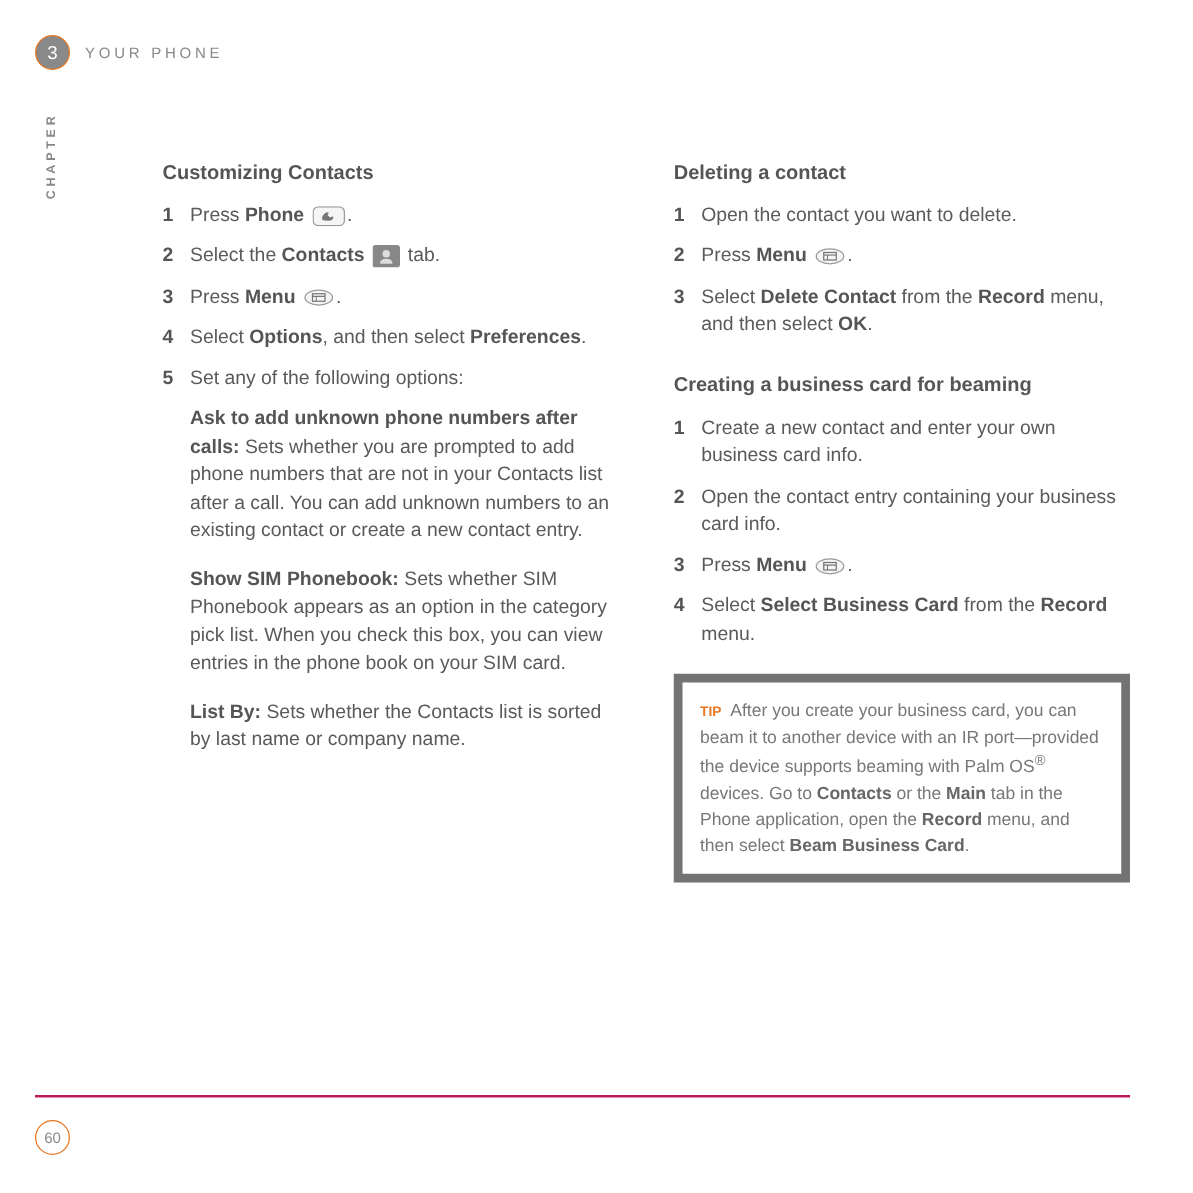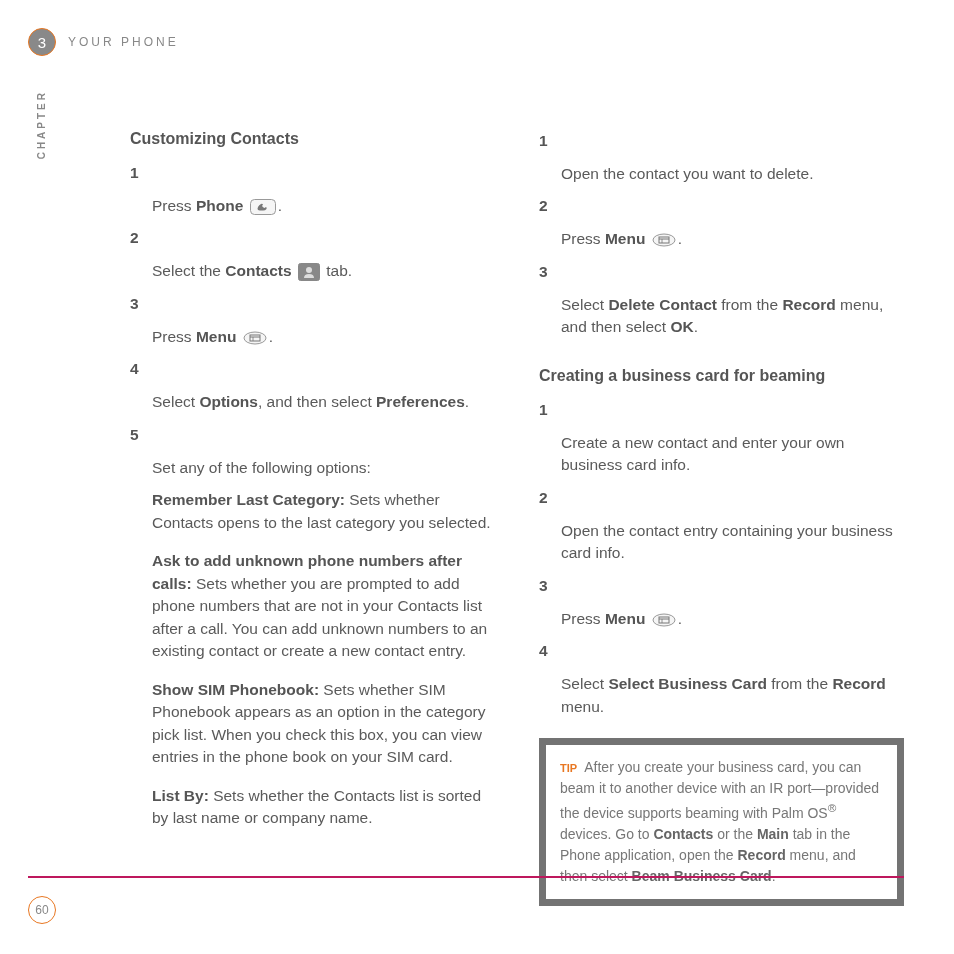--- a/index.html
+++ b/index.html
@@ -70,21 +70,21 @@
       font-size: 15.5px;
       line-height: 1.45;
       color: #5a5a5a;
     }
     .step-num {
       font-weight: 700;
       width: 22px;
       flex-shrink: 0;
       color: #555;
     }
-    .step-text { flex: 1; margin-top: 33px; }
+    .step-text { flex: 1; }
     .step-text b { color: #555; font-weight: 700; }
     .option-block {
       margin-left: 22px;
       margin-bottom: 16px;
       font-size: 15.5px;
       line-height: 1.45;
       color: #5a5a5a;
     }
     .option-block b { color: #555; font-weight: 700; }
     .icon-inline {
@@ -193,34 +193,32 @@
         <span>Select </span><b>Options</b><span>, and then select </span><b>Preferences</b><span>.</span>
       </div>
     </div>
 
     <div class="step">
       <div class="step-num">5</div>
       <div class="step-text">Set any of the following options:</div>
     </div>
 
     <div class="option-block">
-      <b>Remember Last Category:</b><span> Sets whether Contacts opens to the last category you selected.</span>
-    </div>
-    <div class="option-block">
       <b>Ask to add unknown phone numbers after calls:</b><span> Sets whether you are prompted to add phone numbers that are not in your Contacts list after a call. You can add unknown numbers to an existing contact or create a new contact entry.</span>
     </div>
     <div class="option-block">
       <b>Show SIM Phonebook:</b><span> Sets whether SIM Phonebook appears as an option in the category pick list. When you check this box, you can view entries in the phone book on your SIM card.</span>
     </div>
     <div class="option-block">
       <b>List By:</b><span> Sets whether the Contacts list is sorted by last name or company name.</span>
     </div>
   </div>
 
   <div class="column">
+    <h3>Deleting a contact</h3>
 
     <div class="step">
       <div class="step-num">1</div>
       <div class="step-text">Open the contact you want to delete.</div>
     </div>
 
     <div class="step">
       <div class="step-num">2</div>
       <div class="step-text">
         <span>Press </span><b>Menu</b><span> </span>

